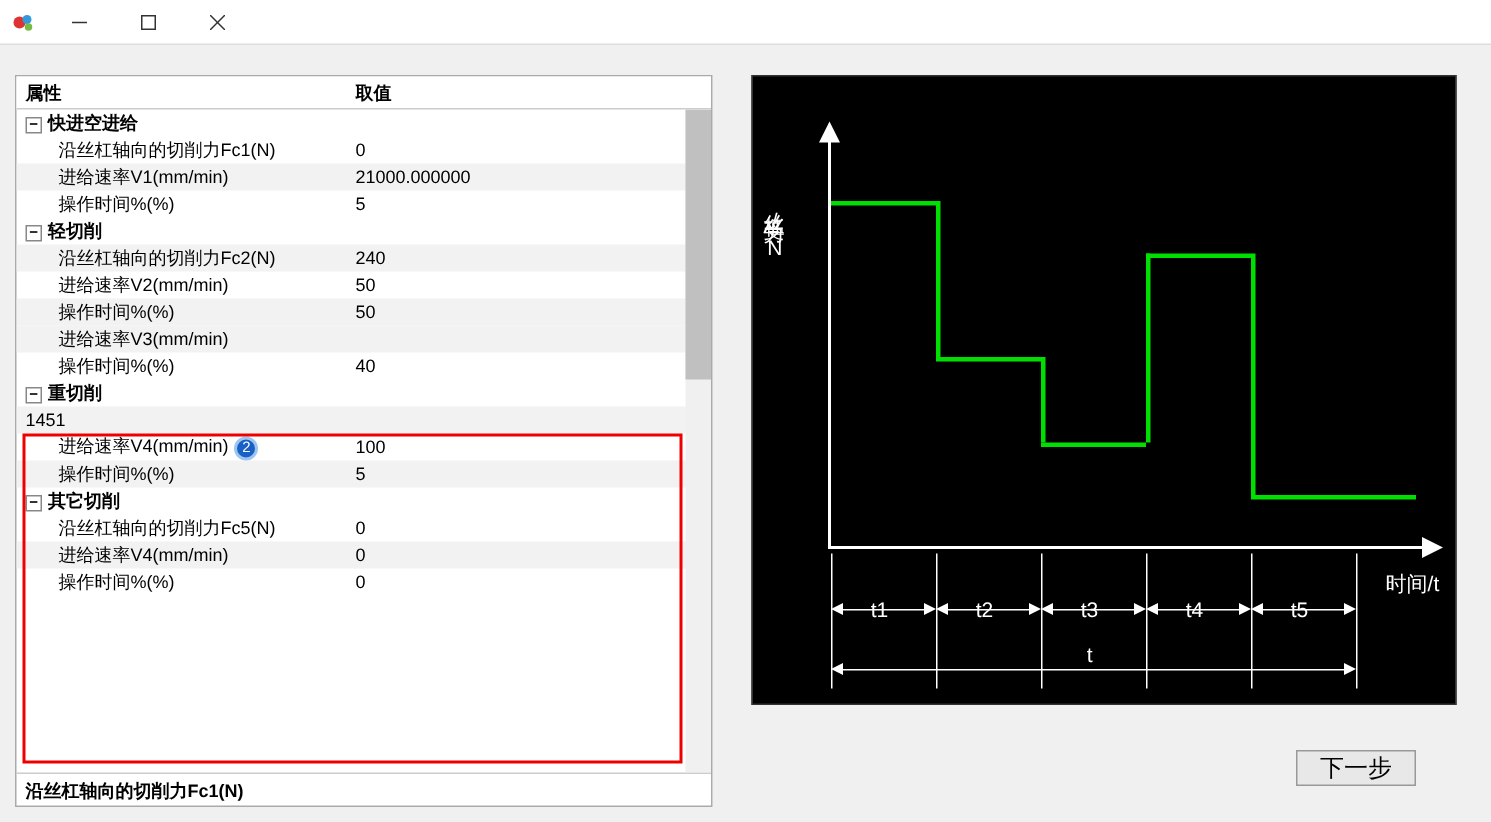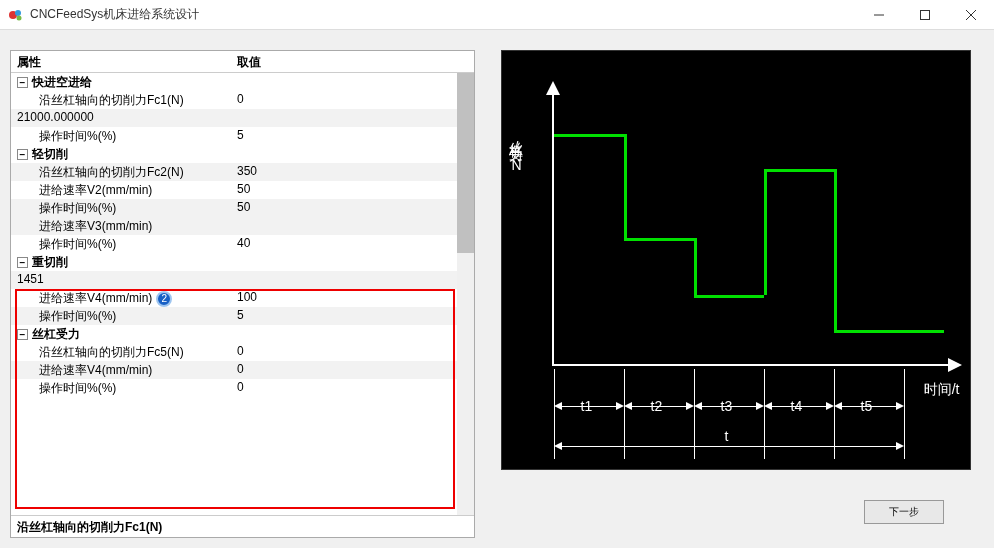--- a/index.html
+++ b/index.html
@@ -8,21 +8,21 @@
 .app-icon { width: 16px; height: 16px; margin-right: 6px; display: flex; align-items: center; justify-content: center; }
 .titlebar-title { flex: 1; color: #333; }
 .win-btns { display: flex; }
 .win-btn { width: 46px; height: 30px; display: flex; align-items: center; justify-content: center; color: #333; cursor: pointer; }
 .content { padding: 20px 10px 10px 10px; display: flex; gap: 12px; height: calc(100% - 30px); }
 .left-panel { width: 465px; border: 1px solid #aaa; background: #fff; position: relative; display: flex; flex-direction: column; }
 .grid-header { display: flex; height: 22px; background: #fff; border-bottom: 1px solid #ccc; font-weight: bold; }
 .grid-header .col-label { width: 220px; padding: 3px 6px; }
 .grid-header .col-value { flex: 1; padding: 3px 6px; }
 .grid-body { flex: 1; overflow-y: auto; position: relative; }
-.grid-row { display: flex; height: 18px; }
+.grid-row { display: flex; height: 18px; align-items: center; }
 .grid-row.alt { background: #f2f2f2; }
 .row-label { width: 220px; padding: 1px 6px 1px 28px; white-space: nowrap; overflow: hidden; }
 .row-value { flex: 1; padding: 1px 6px; }
 .group-row .toggle { display: inline-block; width: 11px; height: 11px; border: 1px solid #888; text-align: center; line-height: 9px; font-size: 10px; margin-right: 4px; margin-left: -22px; background: #fff; cursor: pointer; }
 .group-row .row-label { font-weight: bold; padding-left: 28px; }
 .red-box { position: absolute; border: 2px solid #e00; pointer-events: none; }
 .red-box-1 { left: 4px; top: 238px; width: 440px; height: 220px; }
 .badge { display: inline-flex; width: 16px; height: 16px; border-radius: 50%; background: #1860c5; color: #fff; align-items: center; justify-content: center; font-size: 10px; margin-left: 4px; border: 2px solid #9ec5f0; }
 .desc-bar { height: 22px; padding: 3px 6px; font-weight: bold; border-top: 1px solid #ccc; }
 .right-panel { flex: 1; display: flex; flex-direction: column; align-items: center; }
@@ -36,36 +36,35 @@
 .arrow-up { left: 44px; top: 30px; border-left: 7px solid transparent; border-right: 7px solid transparent; border-bottom: 14px solid #fff; }
 .arrow-right { left: 446px; top: 307px; border-top: 7px solid transparent; border-bottom: 7px solid transparent; border-left: 14px solid #fff; }
 .green-line { position: absolute; background: #00e000; height: 3px; }
 .tick-label { position: absolute; color: #fff; font-size: 14px; }
 .dim-line { position: absolute; background: #fff; height: 1px; }
 .dim-v { position: absolute; background: #fff; width: 1px; }
 .dim-arrow { position: absolute; width: 0; height: 0; border-top: 4px solid transparent; border-bottom: 4px solid transparent; }
 .dim-arrow-r { border-left: 8px solid #fff; }
 .dim-arrow-l { border-right: 8px solid #fff; }
 .btn-row { margin-top: 30px; width: 100%; display: flex; justify-content: flex-end; padding-right: 40px; }
-.next-btn { width: 80px; height: 24px; background: #e8e8e8; border: 1px solid #999; cursor: pointer; font-size: 10px; }
+.next-btn { width: 80px; height: 24px; background: #e8e8e8; border: 1px solid #999; cursor: pointer; font-size: 16px; }
 .scrollbar-track { position: absolute; right: 0; top: 0; width: 17px; height: 100%; background: #f0f0f0; }
 .scrollbar-thumb { position: absolute; right: 0; top: 0; width: 17px; height: 180px; background: #c0c0c0; }
 </style>
 </head>
 <body>
 
 <div class="titlebar">
   <span class="app-icon">
     <svg width="16" height="16" viewBox="0 0 16 16">
         <circle cx="5" cy="8" r="4" fill="#d33"></circle>
         <circle cx="10" cy="6" r="3" fill="#39d"></circle>
         <circle cx="11" cy="11" r="2.5" fill="#7b4"></circle>
       </svg>
   </span>
-  <span class="titlebar-title">CNCFeedSys机床进给系统设计</span>
   <div class="win-btns">
     <div class="win-btn">
       <svg width="10" height="10">
           <line x1="0" y1="5" x2="10" y2="5" stroke="#333" stroke-width="1"></line>
         </svg>
     </div>
     <div class="win-btn">
       <svg width="10" height="10">
           <rect x="0.5" y="0.5" width="9" height="9" fill="none" stroke="#333" stroke-width="1"></rect>
         </svg>
@@ -91,33 +90,34 @@
         </div>
     <div class="grid-row group-row">
           <div class="row-label"><span class="toggle">−</span><span>快进空进给</span></div>
           <div class="row-value"></div>
         </div>
         <div class="grid-row">
           <div class="row-label">沿丝杠轴向的切削力Fc1(N)</div>
           <div class="row-value">0</div>
         </div>
         <div class="grid-row alt">
+          <div class="row-label">进给速率V1(mm/min)</div>
           <div class="row-value">21000.000000</div>
         </div>
         <div class="grid-row">
           <div class="row-label">操作时间%(%)</div>
           <div class="row-value">5</div>
         </div>
         <div class="grid-row group-row">
           <div class="row-label"><span class="toggle">−</span><span>轻切削</span></div>
           <div class="row-value"></div>
         </div>
         <div class="grid-row alt">
           <div class="row-label">沿丝杠轴向的切削力Fc2(N)</div>
-          <div class="row-value">350</div>
+          <div class="row-value">240</div>
         </div>
         <div class="grid-row">
           <div class="row-label">进给速率V2(mm/min)</div>
           <div class="row-value">50</div>
         </div>
         <div class="grid-row alt">
           <div class="row-label">操作时间%(%)</div>
           <div class="row-value">50</div>
         </div>
         <div class="grid-row alt">
@@ -136,21 +136,21 @@
         </div>
         <div class="grid-row">
           <div class="row-label">进给速率V4(mm/min)<span class="badge">2</span></div>
           <div class="row-value">100</div>
         </div>
         <div class="grid-row alt">
           <div class="row-label">操作时间%(%)</div>
           <div class="row-value">5</div>
         </div>
         <div class="grid-row group-row">
-          <div class="row-label"><span class="toggle">−</span><span>丝杠受力</span></div>
+          <div class="row-label"><span class="toggle">−</span><span>其它切削</span></div>
           <div class="row-value"></div>
         </div>
         <div class="grid-row">
           <div class="row-label">沿丝杠轴向的切削力Fc5(N)</div>
           <div class="row-value">0</div>
         </div>
         <div class="grid-row alt">
           <div class="row-label">进给速率V4(mm/min)</div>
           <div class="row-value">0</div>
         </div>

